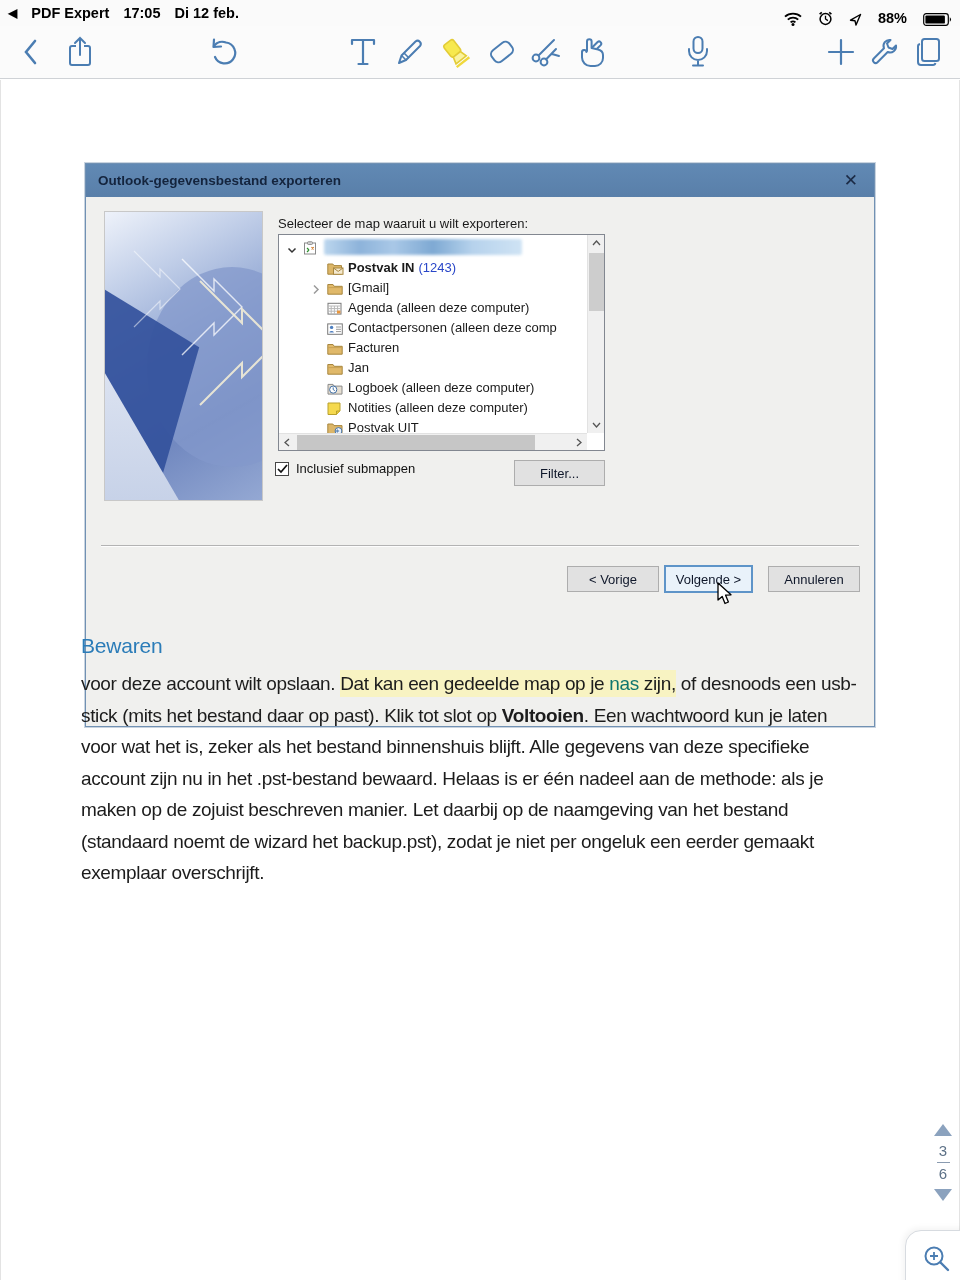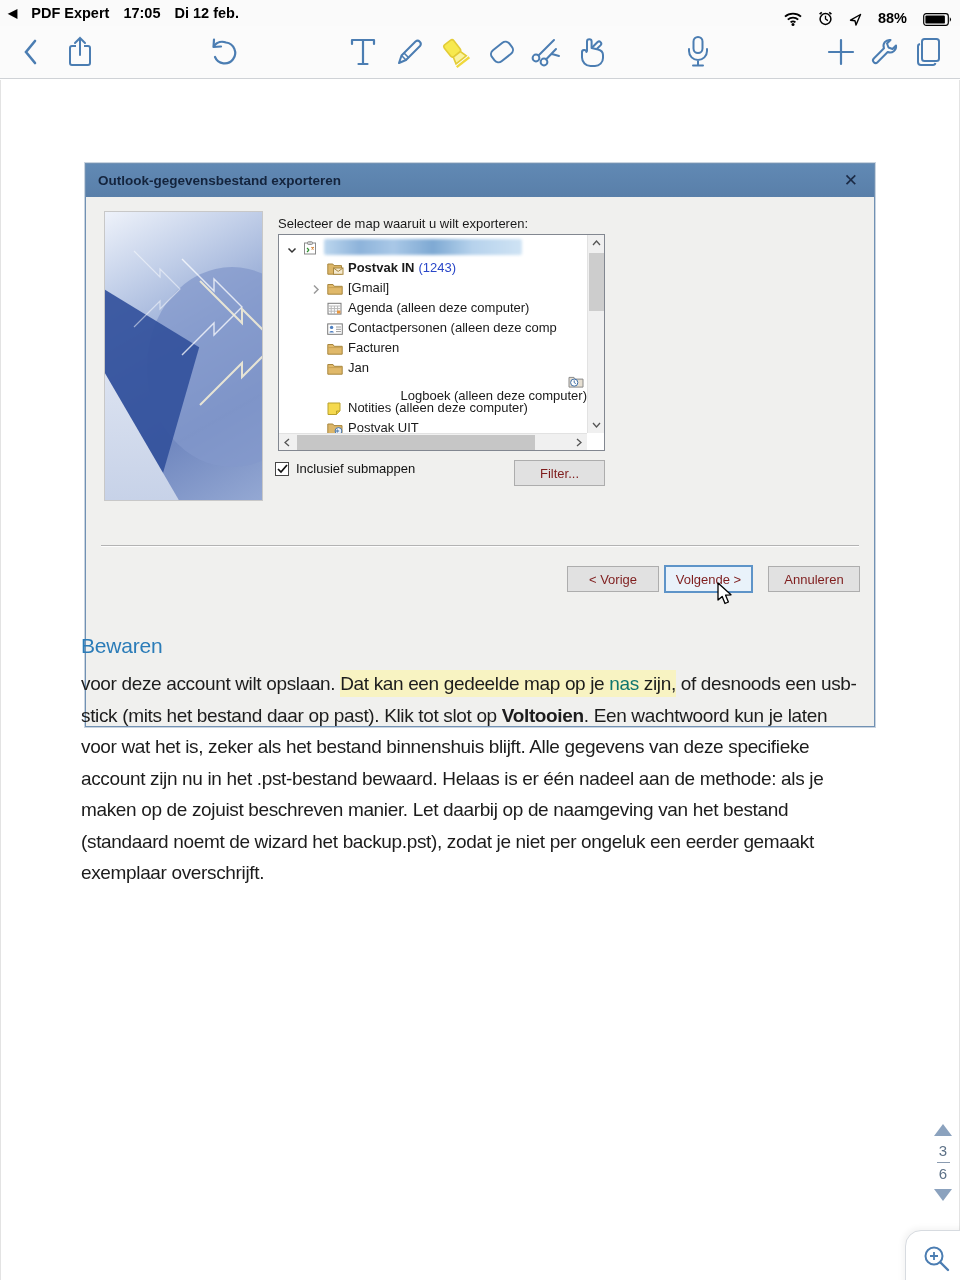--- a/index.html
+++ b/index.html
@@ -75,21 +75,21 @@
   .hscroll {
     position:absolute; left:0; right:17px; bottom:0; height:17px; background:#f0f0f0; border-top:1px solid #e2e2e2;
   }
   .scr-arrow { position:absolute; width:17px; height:16px; display:flex; align-items:center; justify-content:center; color:#555; }
   .vscroll .thumb { position:absolute; left:1px; width:15px; top:18px; height:58px; background:#cdcdcd; }
   .hscroll .thumb { position:absolute; top:1px; height:15px; left:18px; width:238px; background:#c6c6c6; }
   .chk-row { position:absolute; left:189px; top:297px; display:flex; align-items:center; gap:7px; }
   .chk { width:14px; height:14px; background:#fff; border:1px solid #454545; display:flex; align-items:center; justify-content:center; }
   .win-btn {
     position:absolute; height:26px; background:#e1e1e1; border:1px solid #adadad;
-    display:flex; align-items:center; justify-content:center; font-size:13px; color:#7f1d1d;
+    display:flex; align-items:center; justify-content:center; font-size:13px; color:#0f172a;
   }
   .win-btn.focused { background:#e9f2fa; border:2px solid #5e94c8; }
   .dlg-sep { position:absolute; left:15px; right:15px; top:381px; height:2px; border-top:1px solid #b3b3b3; border-bottom:1px solid #fdfdfd; }
   .cursor-arrow { position:absolute; left:628px; top:418px; }
   
   .article-heading {
     position:absolute; left:81px; top:634px; font-size:21px; color:#2b7cb8; letter-spacing:-.2px;
   }
   .article-body {
     position:absolute; left:81px; top:668px; width:800px;
@@ -341,21 +341,21 @@
         <div class="tree-row" style="padding-left: 26px;">
           <span class="tree-exp"></span>
           <span class="tree-ico">
             <svg width="16" height="13" viewBox="0 0 16 13">
               <path d="M.8 2.5 h5.2 l1.2 1.8 h8 v7.9 H.8 Z" fill="#e0b96a" stroke="#a8873f"></path>
               <path d="M.8 5.6 H15.2" stroke="#c9a254" fill="none"></path>
             </svg>
           </span>
           <span class="tree-lab">Jan</span>
         </div>
-        <div class="tree-row" style="padding-left: 26px; flex-direction: column;">
+        <div class="tree-row" style="padding-left: 26px;">
           <span class="tree-exp"></span>
           <span class="tree-ico">
             <svg width="16" height="13" viewBox="0 0 16 13">
               <path d="M1 2.4 h5 l1.2 1.7 h7.8 v8 H1 Z" fill="#e6dfd2" stroke="#8a8a8a"></path>
               <circle cx="6.2" cy="7.6" r="3.6" fill="#fff" stroke="#3f6ea5"></circle>
               <path d="M6.2 5.4 V7.6 l1.6 1" fill="none" stroke="#3f6ea5"></path>
             </svg>
           </span>
           <span class="tree-lab">Logboek (alleen deze computer)</span>
         </div>

